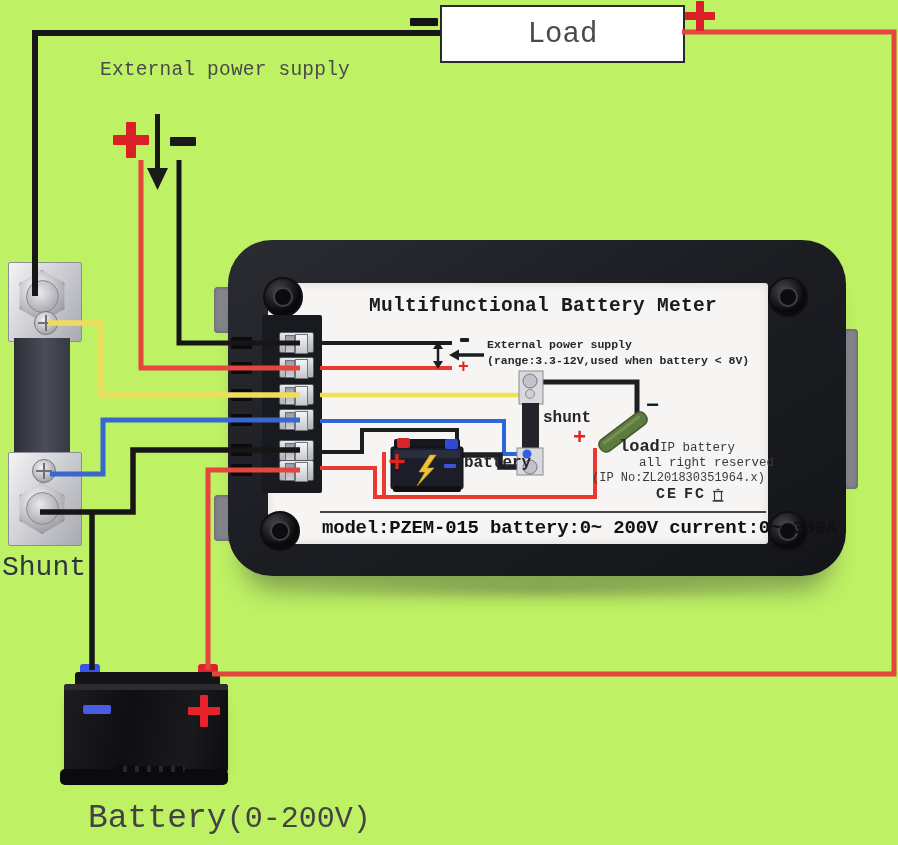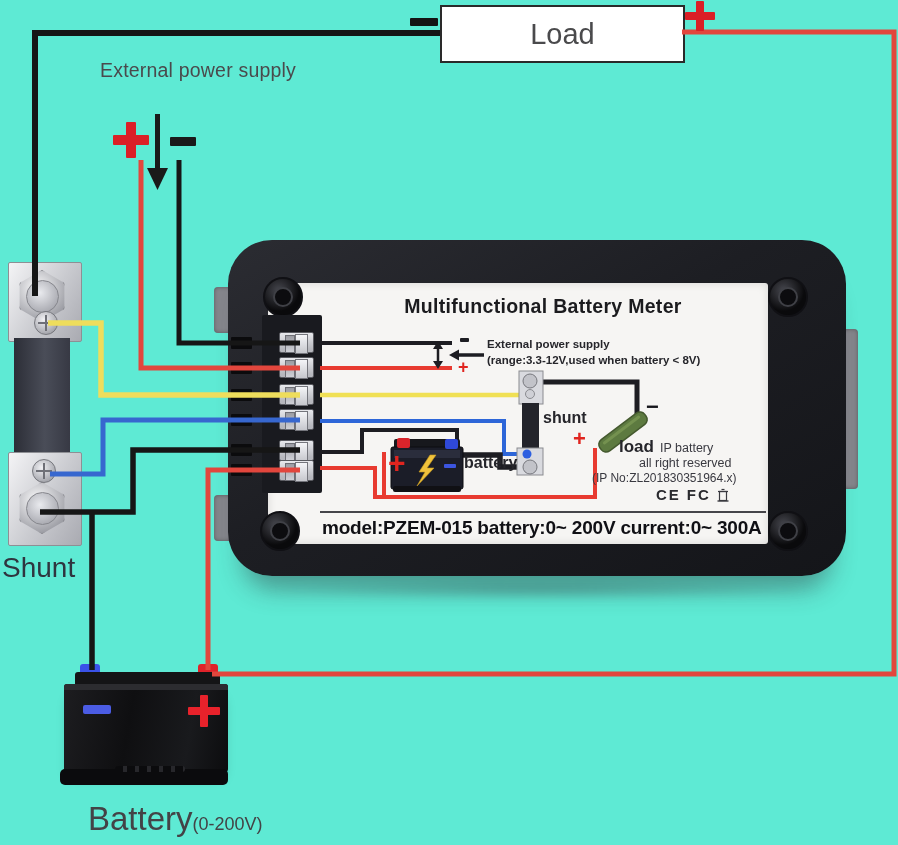--- a/index.html
+++ b/index.html
@@ -1,24 +1,24 @@
 <!DOCTYPE html>
 <html><head>
 <meta charset="utf-8">
 <style>
   html,body{margin:0;padding:0;background:#fff;}
-  .stage{position:relative;width:898px;height:845px;background:#5eead4;overflow:hidden;
-         font-family:Liberation Sans, sans-serif;}
+  .stage{position:relative;width:898px;height:845px;background:#bef264;overflow:hidden;
+         font-family:Liberation Mono, monospace;}
   .abs{position:absolute;}
 
   
   .ext-line{color:#4a4a4c;font-size:19.5px;letter-spacing:.2px;white-space:nowrap;}
   .shunt-caption{color:#2f353f;font-size:28px;}
   .battery-caption{color:#434346;font-size:33px;white-space:nowrap;}
-  .battery-caption .range{font-size:18px;}
+  .battery-caption .range{font-size:30px;}
 
   
   .load-box{left:440px;top:5px;width:241px;height:54px;background:#fff;border:2px solid #2a2a2a;
             display:flex;align-items:center;justify-content:center;z-index:3;}
   .load-box span{font-size:29px;color:#4a4a4c;}
 
   
   .hbar{background:#141414;border-radius:1px;}
   .cross{z-index:6;}
   .cross i{position:absolute;background:#da1f26;border-radius:1px;display:block;}

